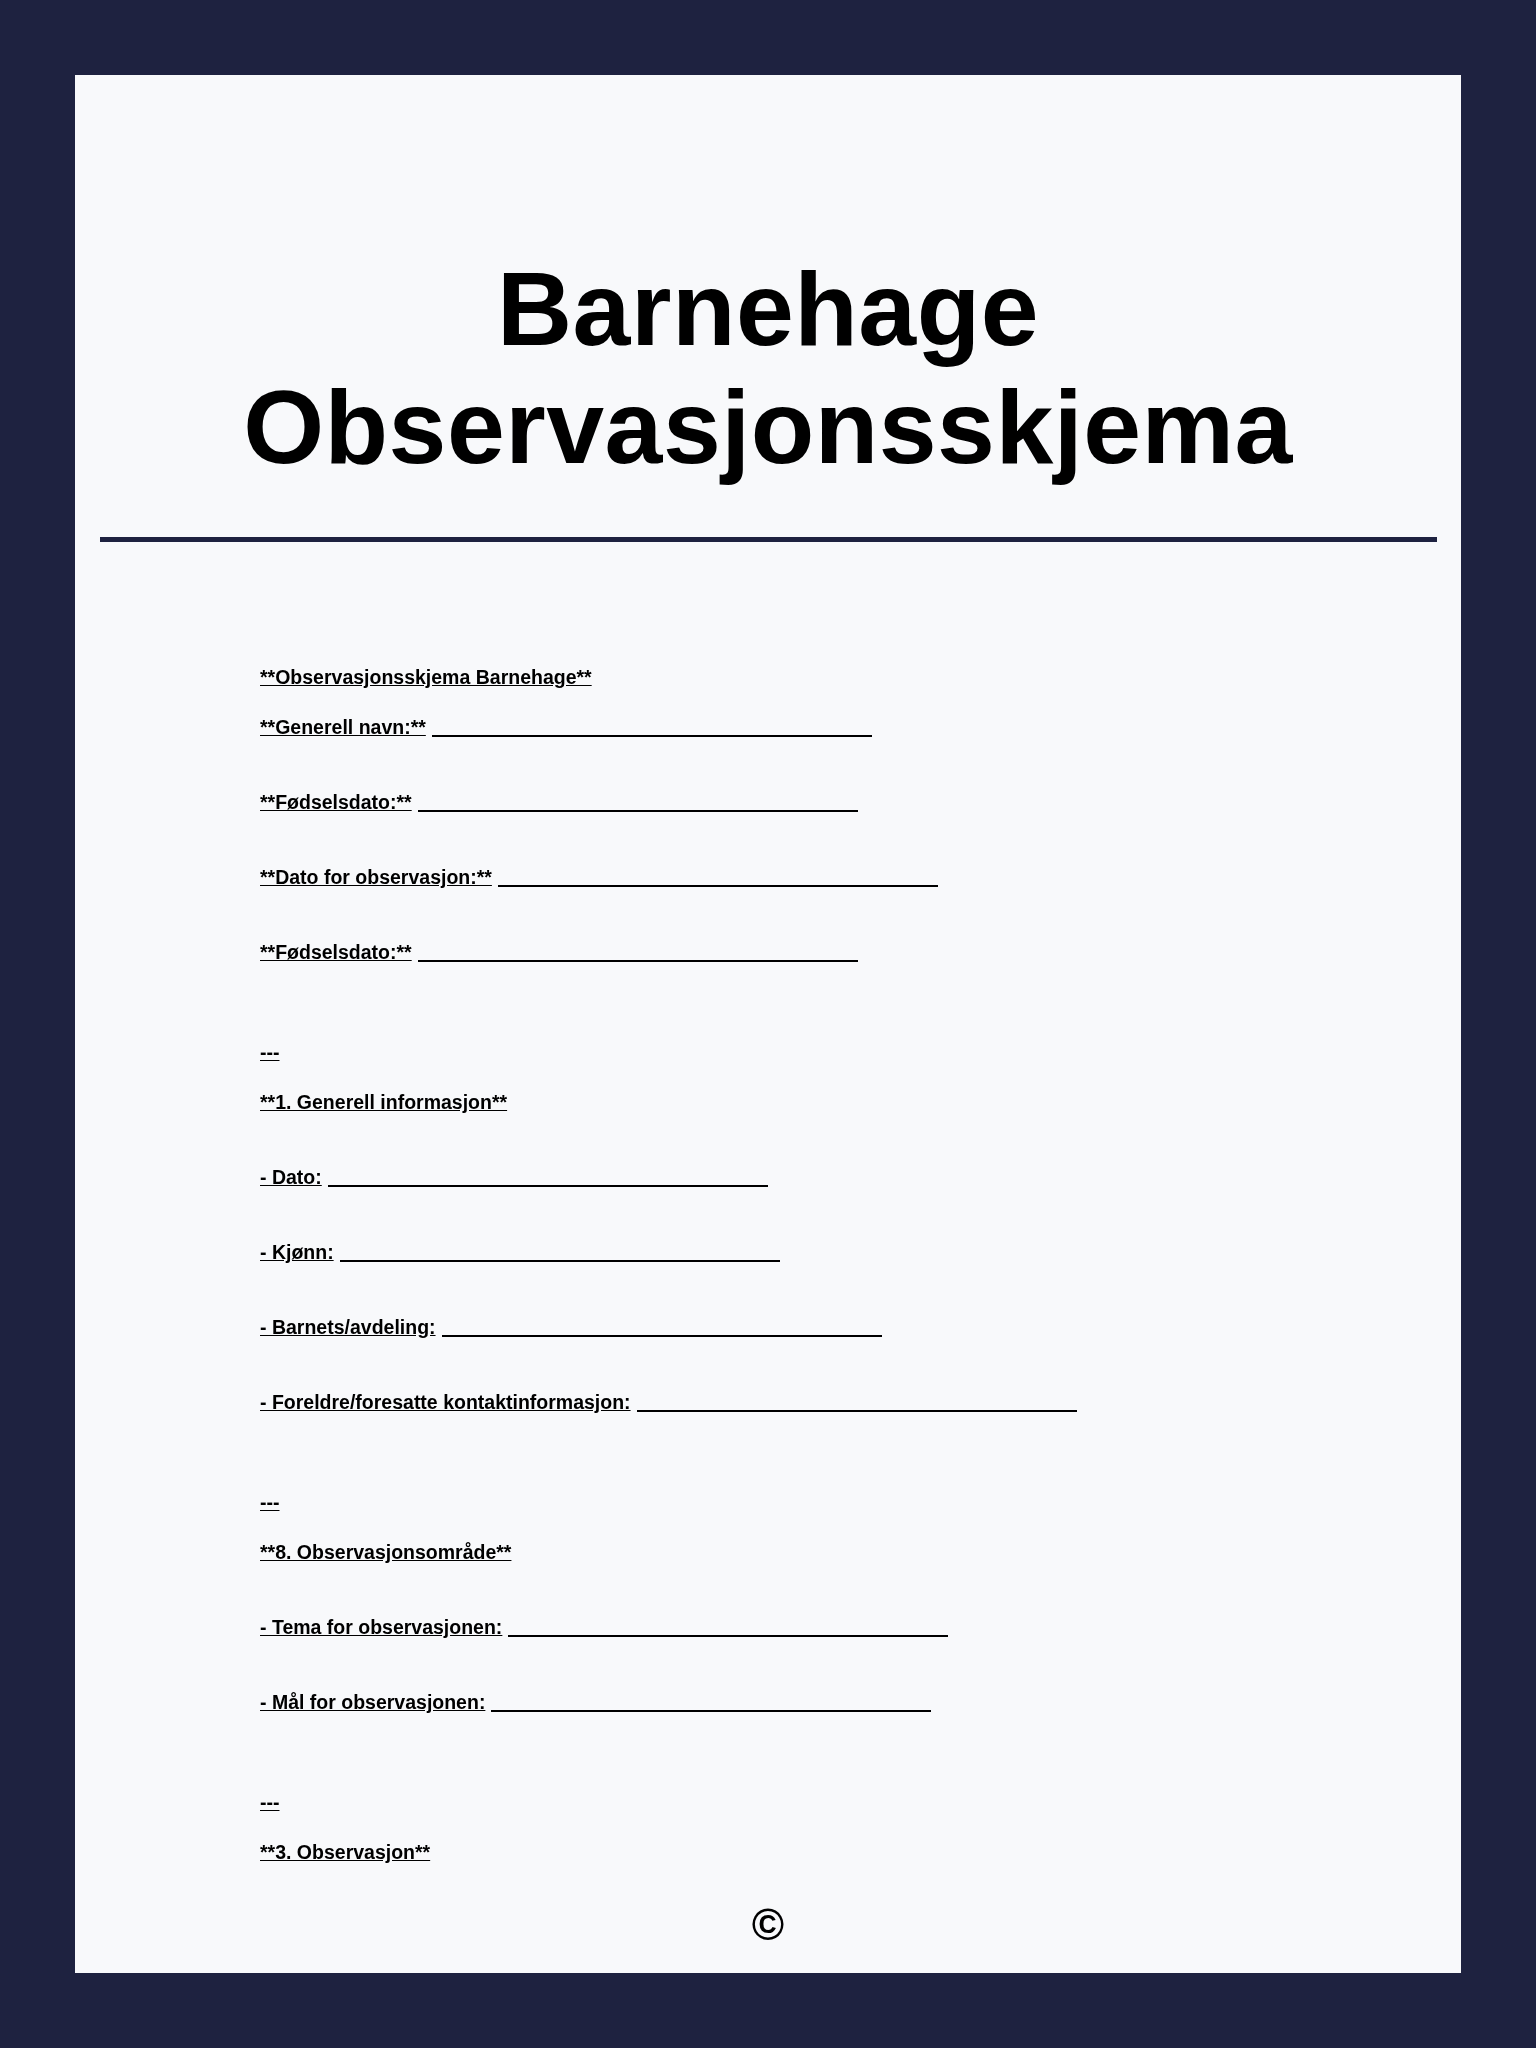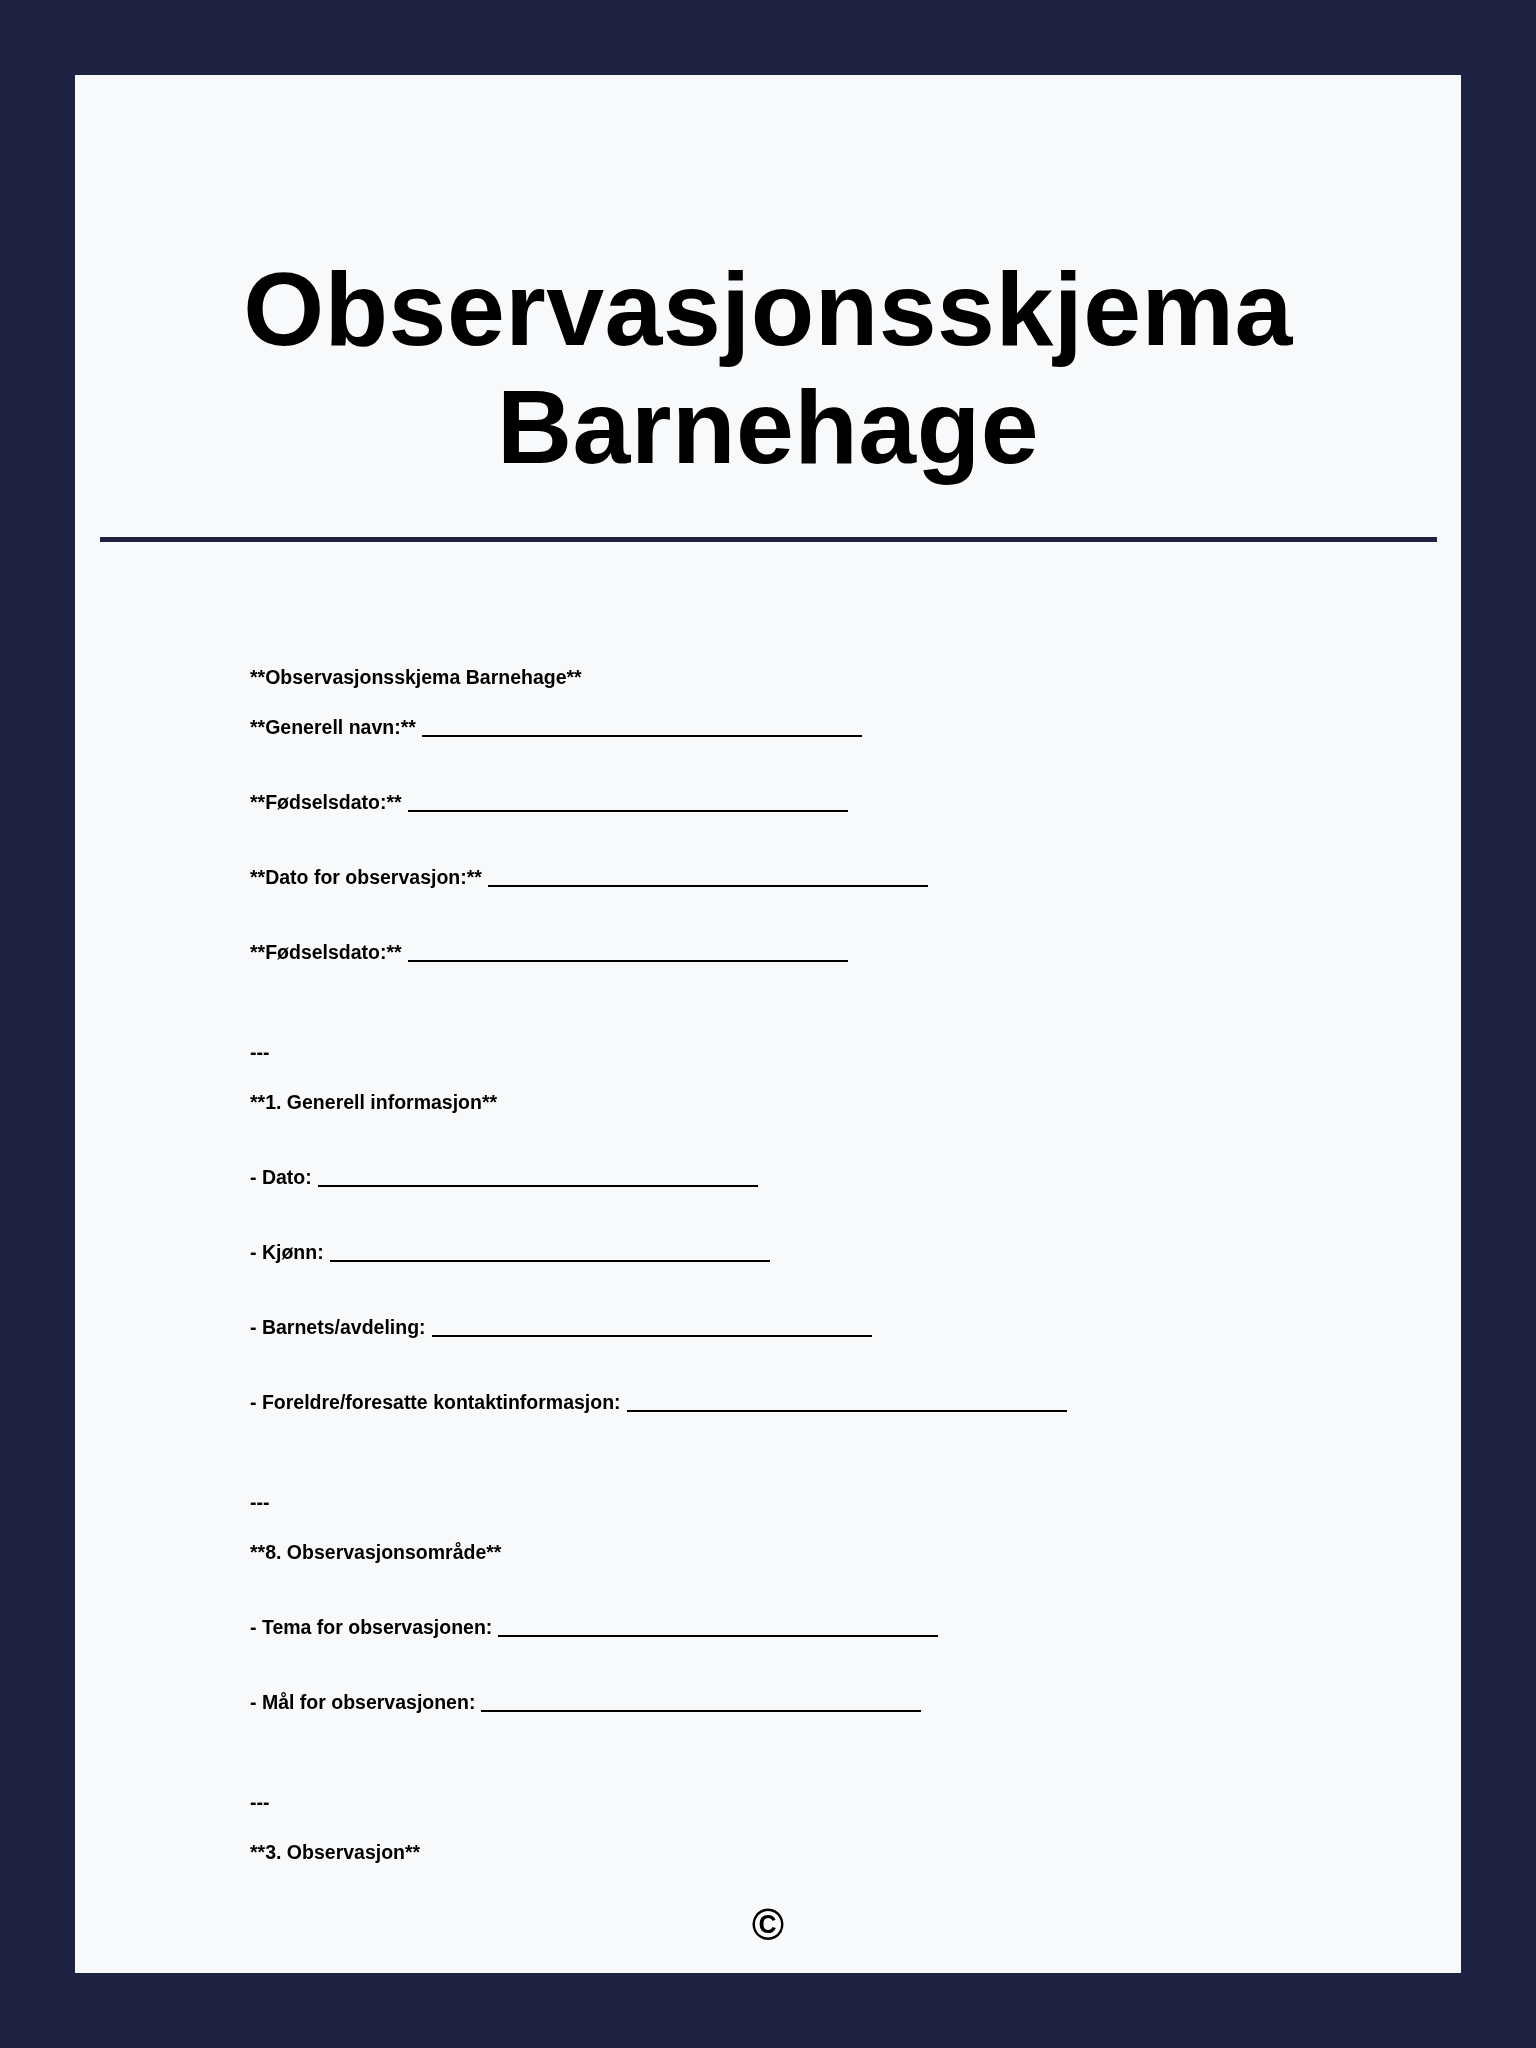--- a/index.html
+++ b/index.html
@@ -37,23 +37,24 @@
   .content {
     position: absolute;
     left: 175px; top: 510px;
     width: 1100px;
     font-size: 19.5px;
     font-weight: bold;
     color: #000;
   }
   .row {
     position: absolute;
-    left: 0;
+    left: 10px;
     white-space: nowrap;
     line-height: 24px;
+    text-decoration: underline;
   }
   .blank {
     display: inline-block;
     width: 440px;
     height: 2px;
     background: #000;
     margin-left: 6px;
     vertical-align: -3px;
   }
   .copyright {
@@ -65,22 +66,22 @@
     font-weight: bold;
     color: #000;
     line-height: 48px;
   }
 </style>
 </head>
 <body>
 
 <div class="page">
   <h1 class="title">
+    <span>Barnehage</span>
     <span>Observasjonsskjema</span>
-    <span>Barnehage</span>
   </h1>
 
   <div class="divider"></div>
 
   <div class="content">
     <div class="row" style="top:80px">**Observasjonsskjema Barnehage**</div>
 
     <div class="row" style="top:130px">
       <span>**Generell navn:**</span><span class="blank"></span>
     </div>

